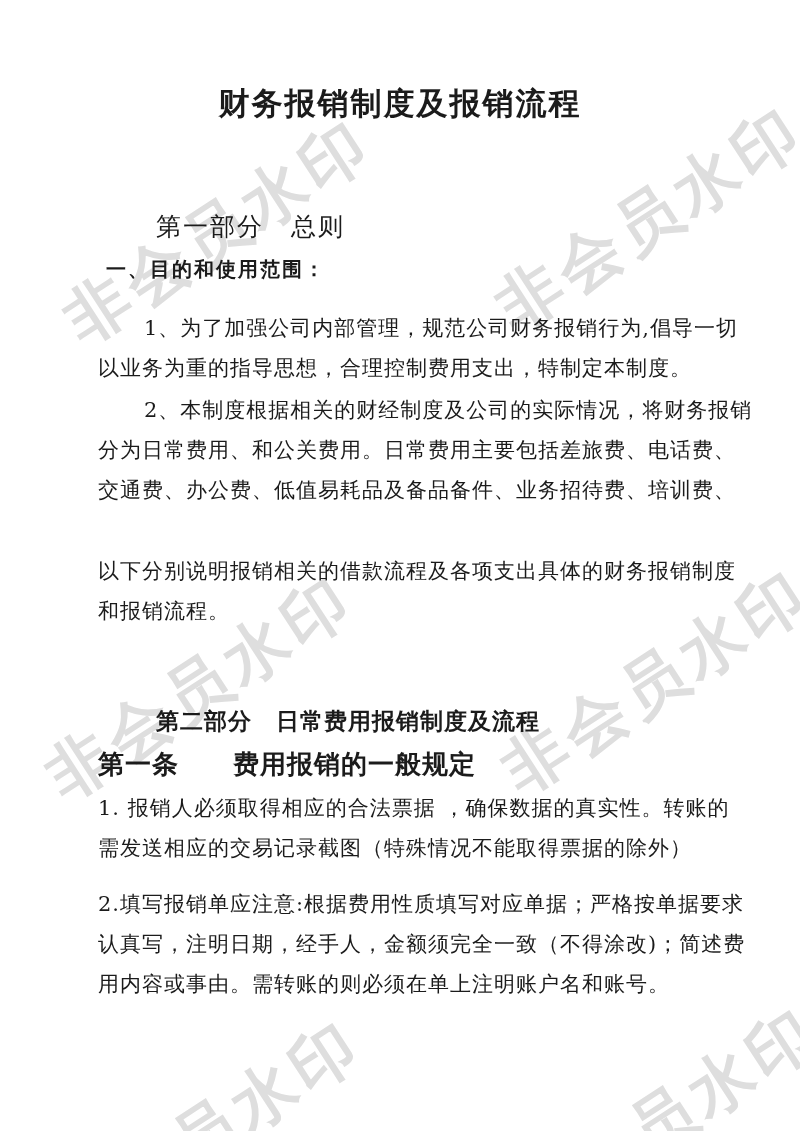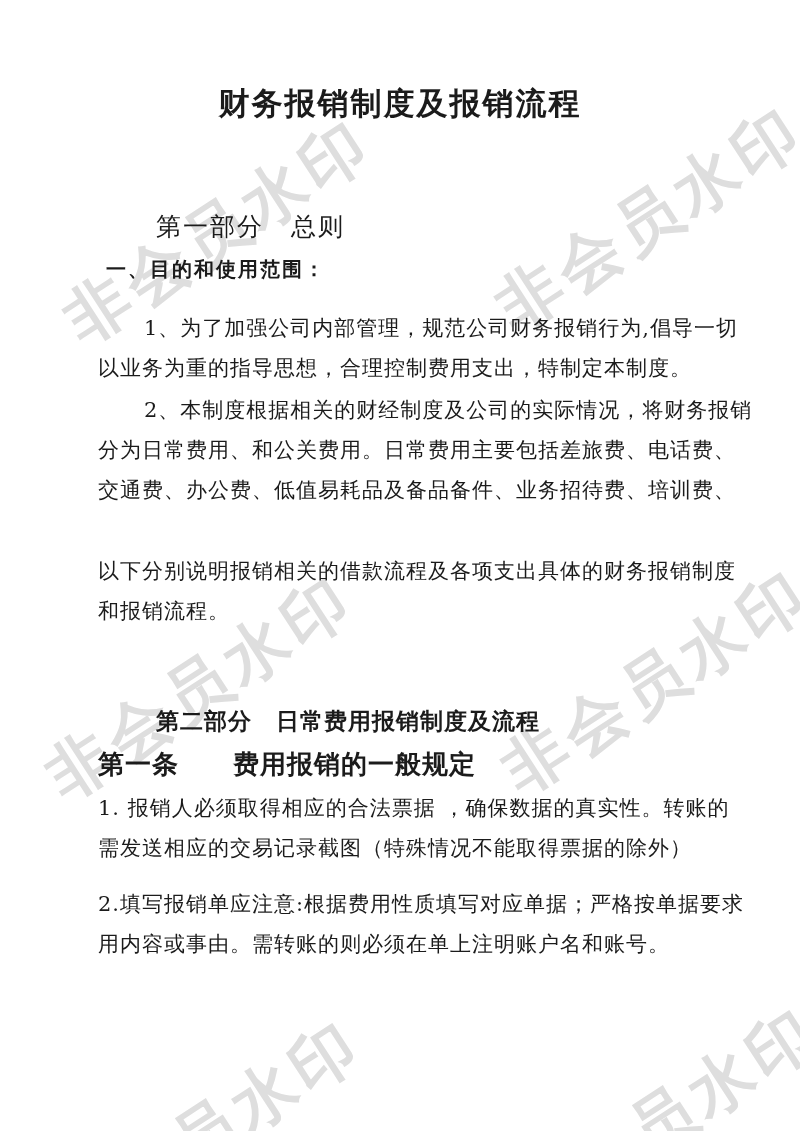--- a/index.html
+++ b/index.html
@@ -152,17 +152,18 @@
 
     <div class="h-article1">第一条　　费用报销的一般规定</div>
 
     <div class="para item1">
       <div class="line">1.  报销人必须取得相应的合法票据 ，确保数据的真实性。转账的</div>
       <div class="line">需发送相应的交易记录截图（特殊情况不能取得票据的除外）</div>
     </div>
 
     <div class="para item2">
       <div class="line">2.填写报销单应注意:根据费用性质填写对应单据；严格按单据要求</div>
+      <div class="line">认真写，注明日期，经手人，金额须完全一致（不得涂改)；简述费</div>
       <div class="line">用内容或事由。需转账的则必须在单上注明账户名和账号。</div>
     </div>
 
   </div>
 </div>
 
 </body></html>

